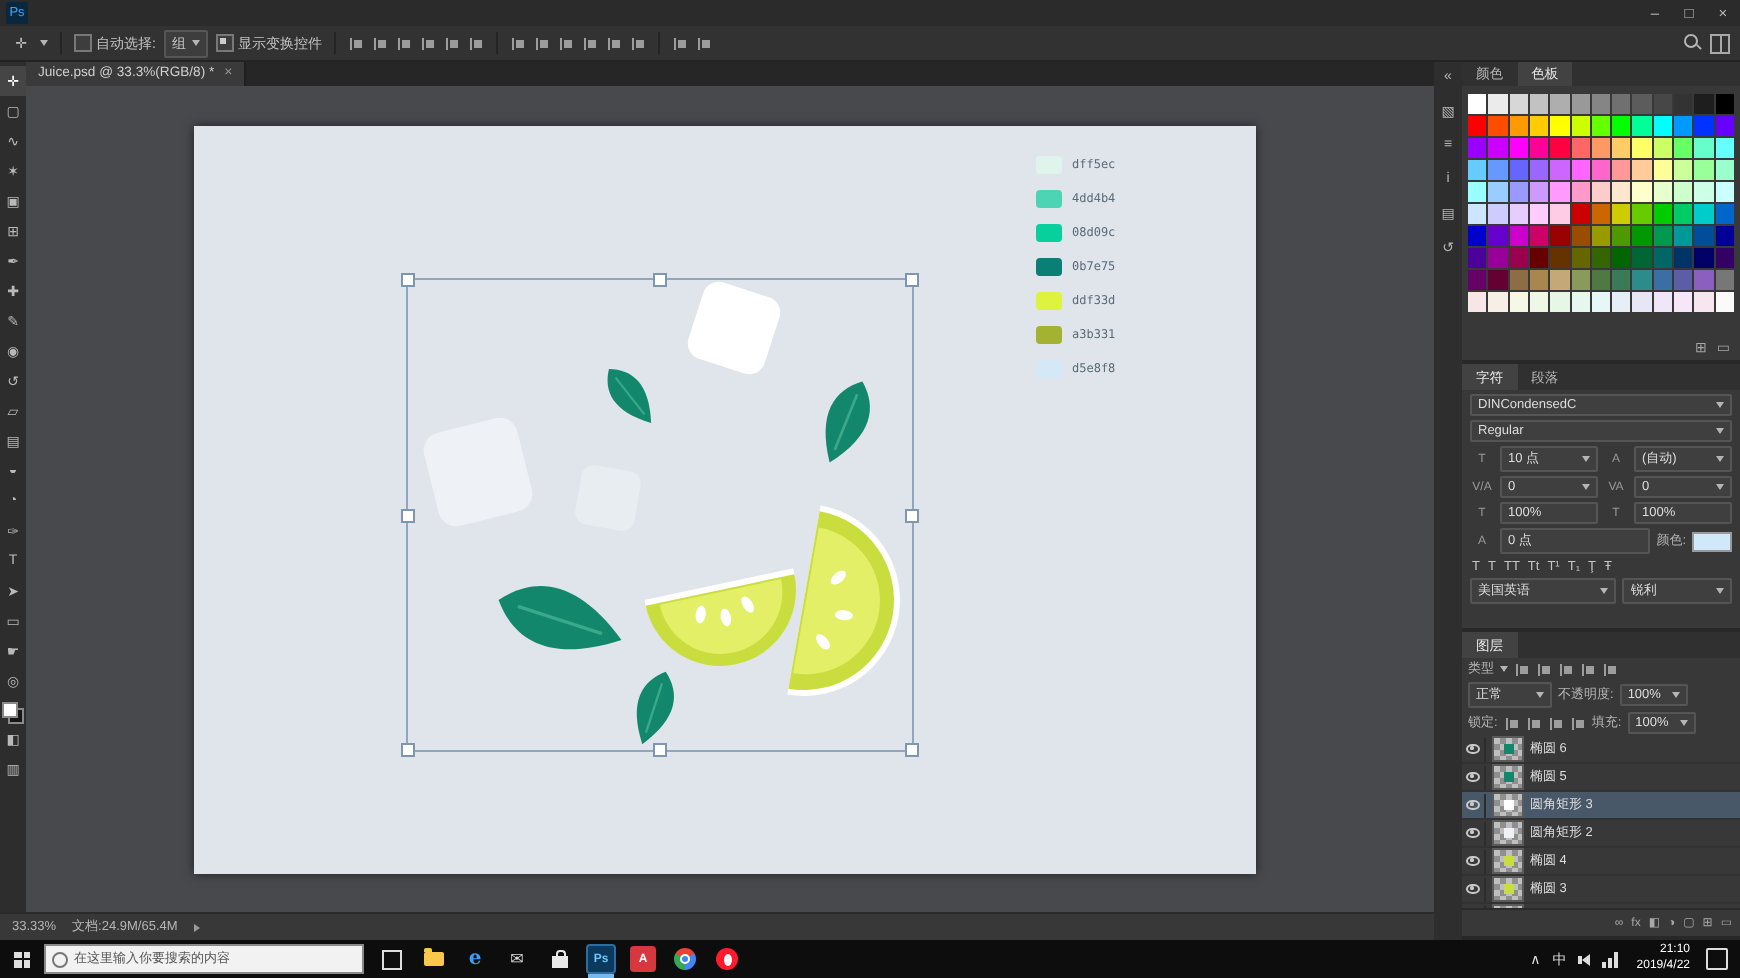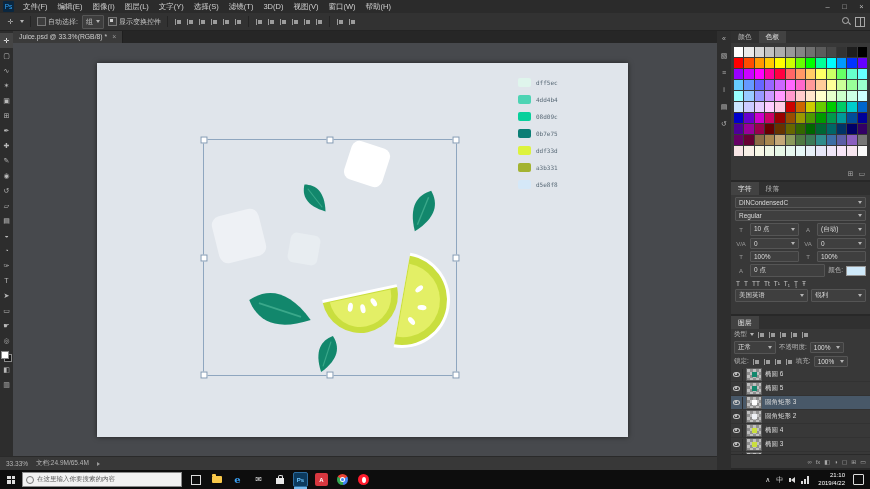--- a/index.html
+++ b/index.html
@@ -133,33 +133,20 @@
   .clock{display:flex;flex-direction:column;align-items:flex-end;justify-content:center;padding:0 5px;font-size:6px;line-height:7.5px;color:#fff;}
   .notif{width:9px;height:9px;border:1px solid #ddd;border-radius:1px;margin:0 6px 0 3px;}
 </style>
 </head>
 <body>
 
 <div class="app">
 
   <div class="menubar">
     <div class="ps-logo">Ps</div>
-    <div class="menu-items" id="menu-items">
-        <span class="menu-item">文件(F)</span>
-        <span class="menu-item">编辑(E)</span>
-        <span class="menu-item">图像(I)</span>
-        <span class="menu-item">图层(L)</span>
-        <span class="menu-item">文字(Y)</span>
-        <span class="menu-item">选择(S)</span>
-        <span class="menu-item">滤镜(T)</span>
-        <span class="menu-item">3D(D)</span>
-        <span class="menu-item">视图(V)</span>
-        <span class="menu-item">窗口(W)</span>
-        <span class="menu-item">帮助(H)</span>
-      </div>
     <div class="win-controls">
       <span>–</span>
       <span>□</span>
       <span>×</span>
     </div>
   </div>
 
   <div class="optionsbar">
     <span class="tool" style="width:11px;height:11px;">✛</span>
     <i class="caret"></i>

